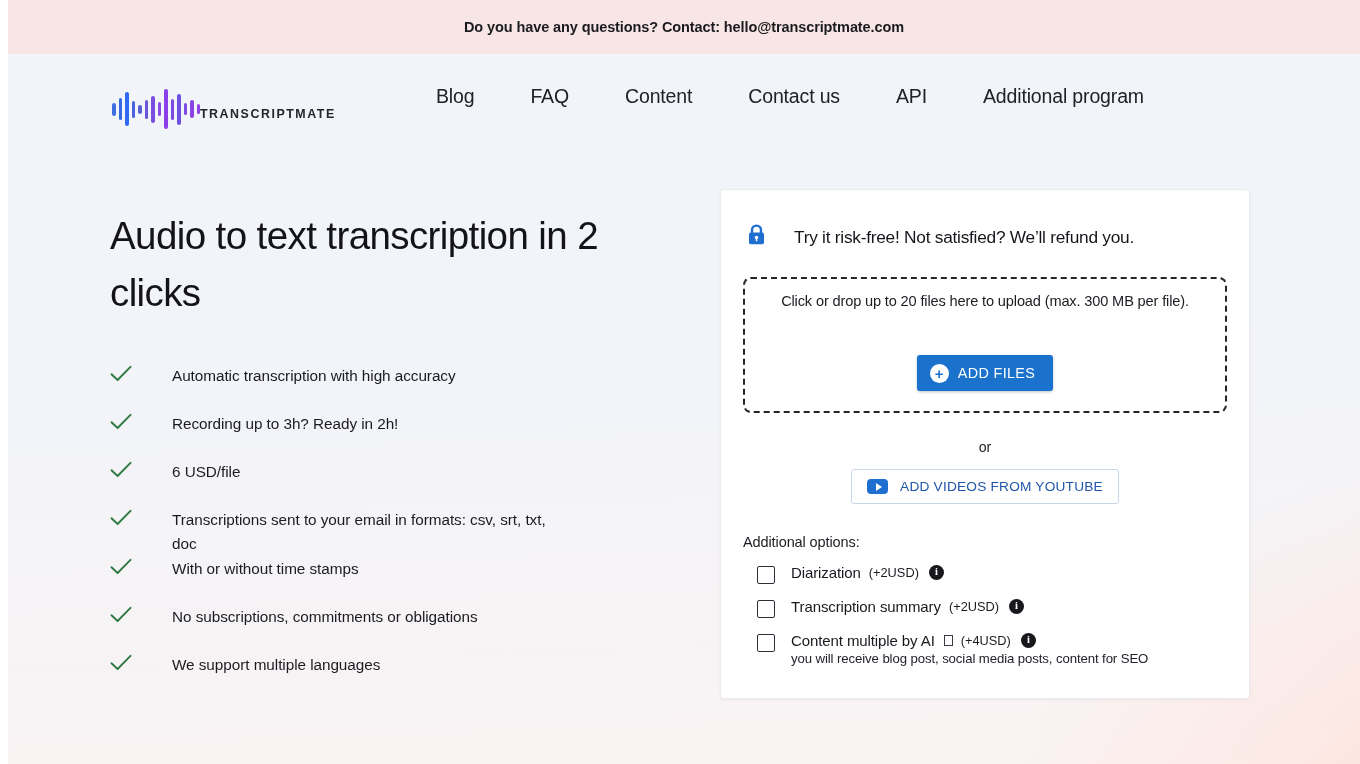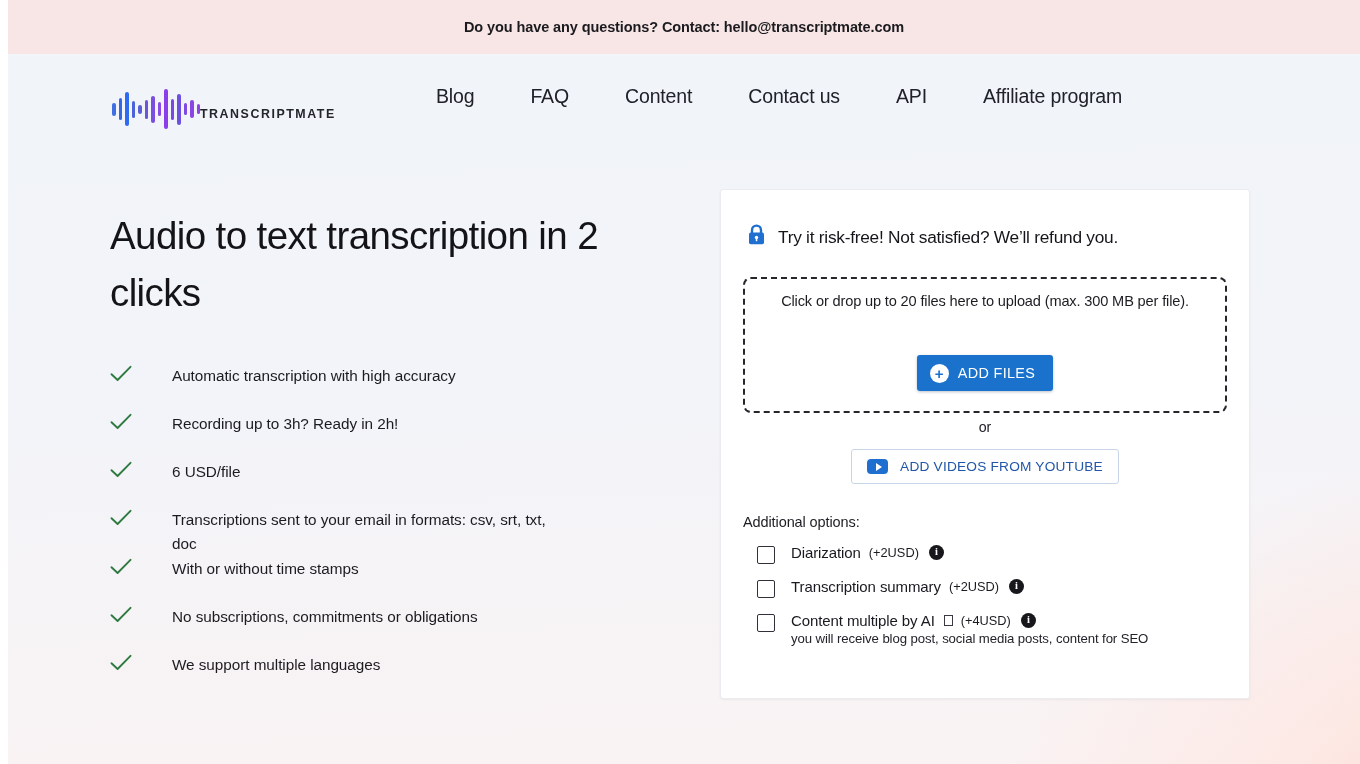--- a/index.html
+++ b/index.html
@@ -166,21 +166,21 @@
     border: 1px solid #ececf0;
     border-radius: 3px;
     box-shadow: 0 1px 3px rgba(26,26,40,0.05);
     padding: 26px 22px 20px 22px;
     min-height: 510px;
   }
 
   .risk-row {
     display: flex;
     align-items: center;
-    gap: 12px;
+    gap: 28px;
     padding: 8px 0 4px 4px;
   }
   .risk-text {
     font-size: 17.3px;
     color: #15161b;
     letter-spacing: -0.25px;
   }
 
   .dropzone {
     margin-top: 23px;
@@ -227,21 +227,21 @@
     justify-content: center;
     font-size: 15px;
     font-weight: 700;
     line-height: 1;
   }
 
   .or-row {
     text-align: center;
     font-size: 14.2px;
     color: #22222a;
-    margin-top: 6px;
+    margin-top: 26px;
   }
 
   .youtube-btn {
     margin: 14px auto 0 auto;
     display: flex;
     align-items: center;
     justify-content: center;
     gap: 12px;
     width: 268px;
     height: 35px;
@@ -370,21 +370,21 @@
           </div>
         <div class="brand-word">TRANSCRIPTMATE</div>
       </div>
 
       <nav class="main-nav">
         <a class="nav-link">Blog</a>
         <a class="nav-link">FAQ</a>
         <a class="nav-link">Content</a>
         <a class="nav-link">Contact us</a>
         <a class="nav-link">API</a>
-        <a class="nav-link">Affiliate program</a>
+        <a class="nav-link">Additional program</a>
       </nav>
     </header>
 
     <section class="hero">
 
       <div class="hero-left">
         <h1 class="hero-title">Audio to text transcription in 2 clicks</h1>
 
         <ul class="feature-list" id="feature-list">
             <li class="feature-item">

